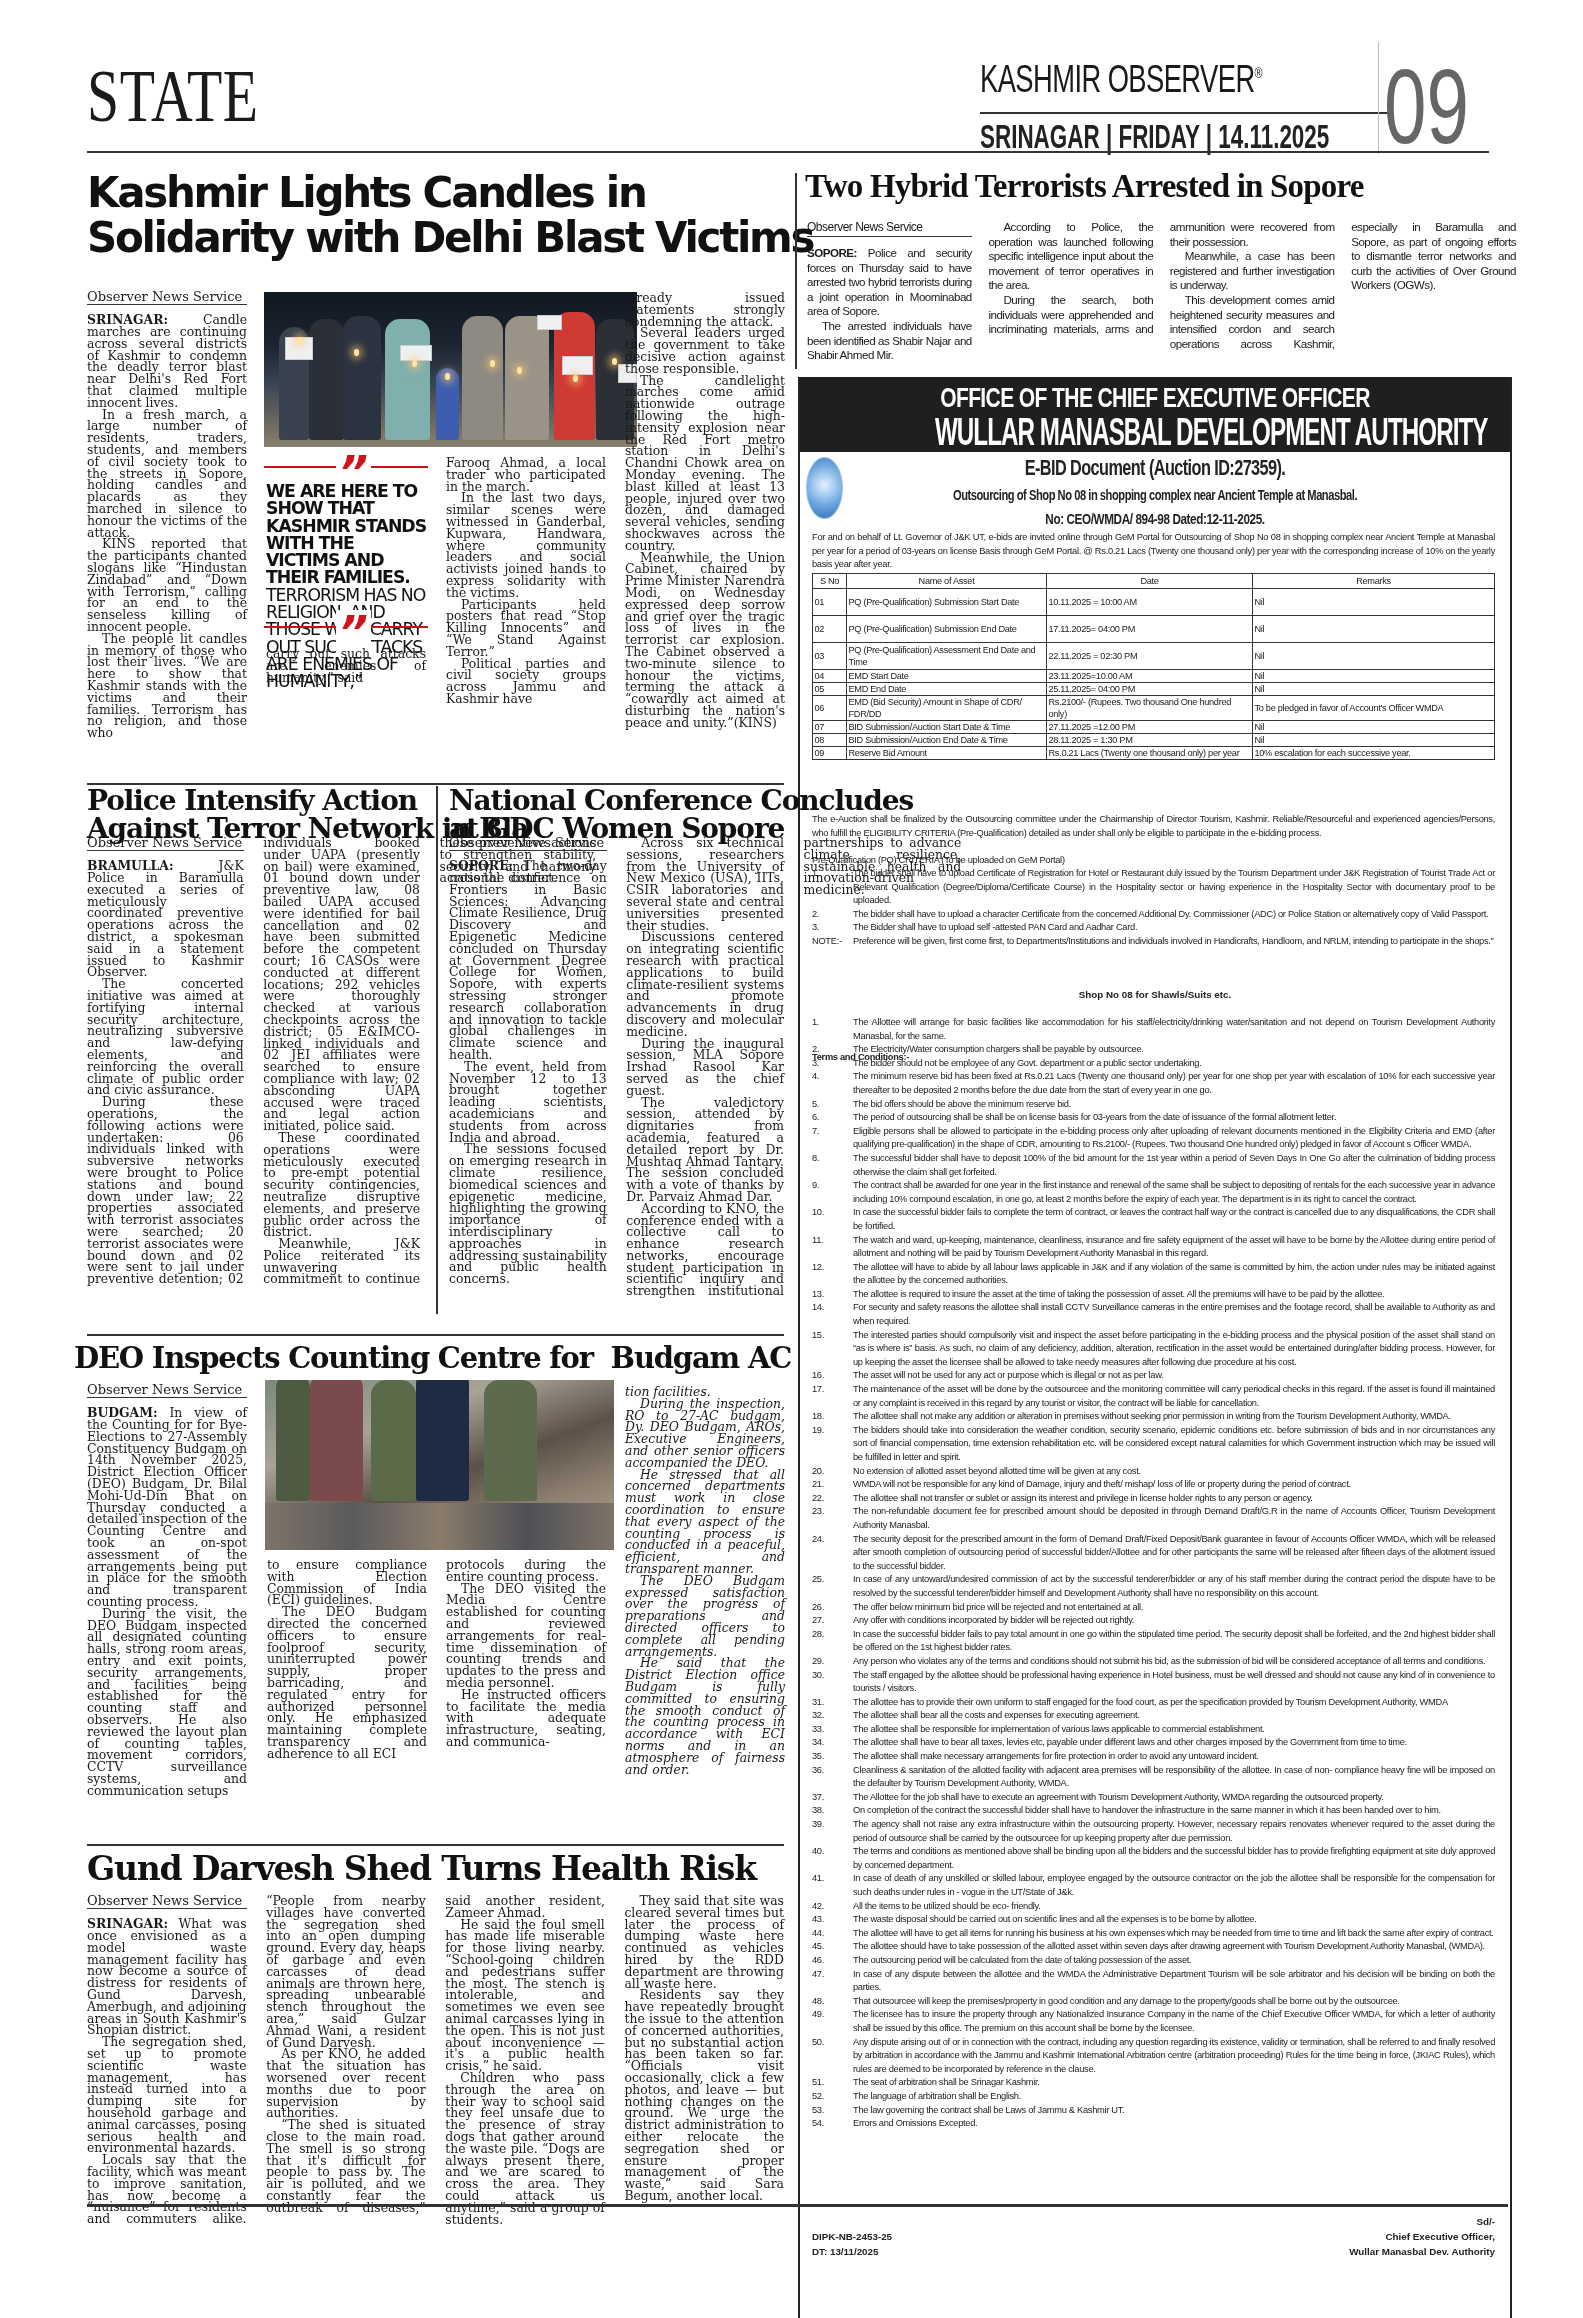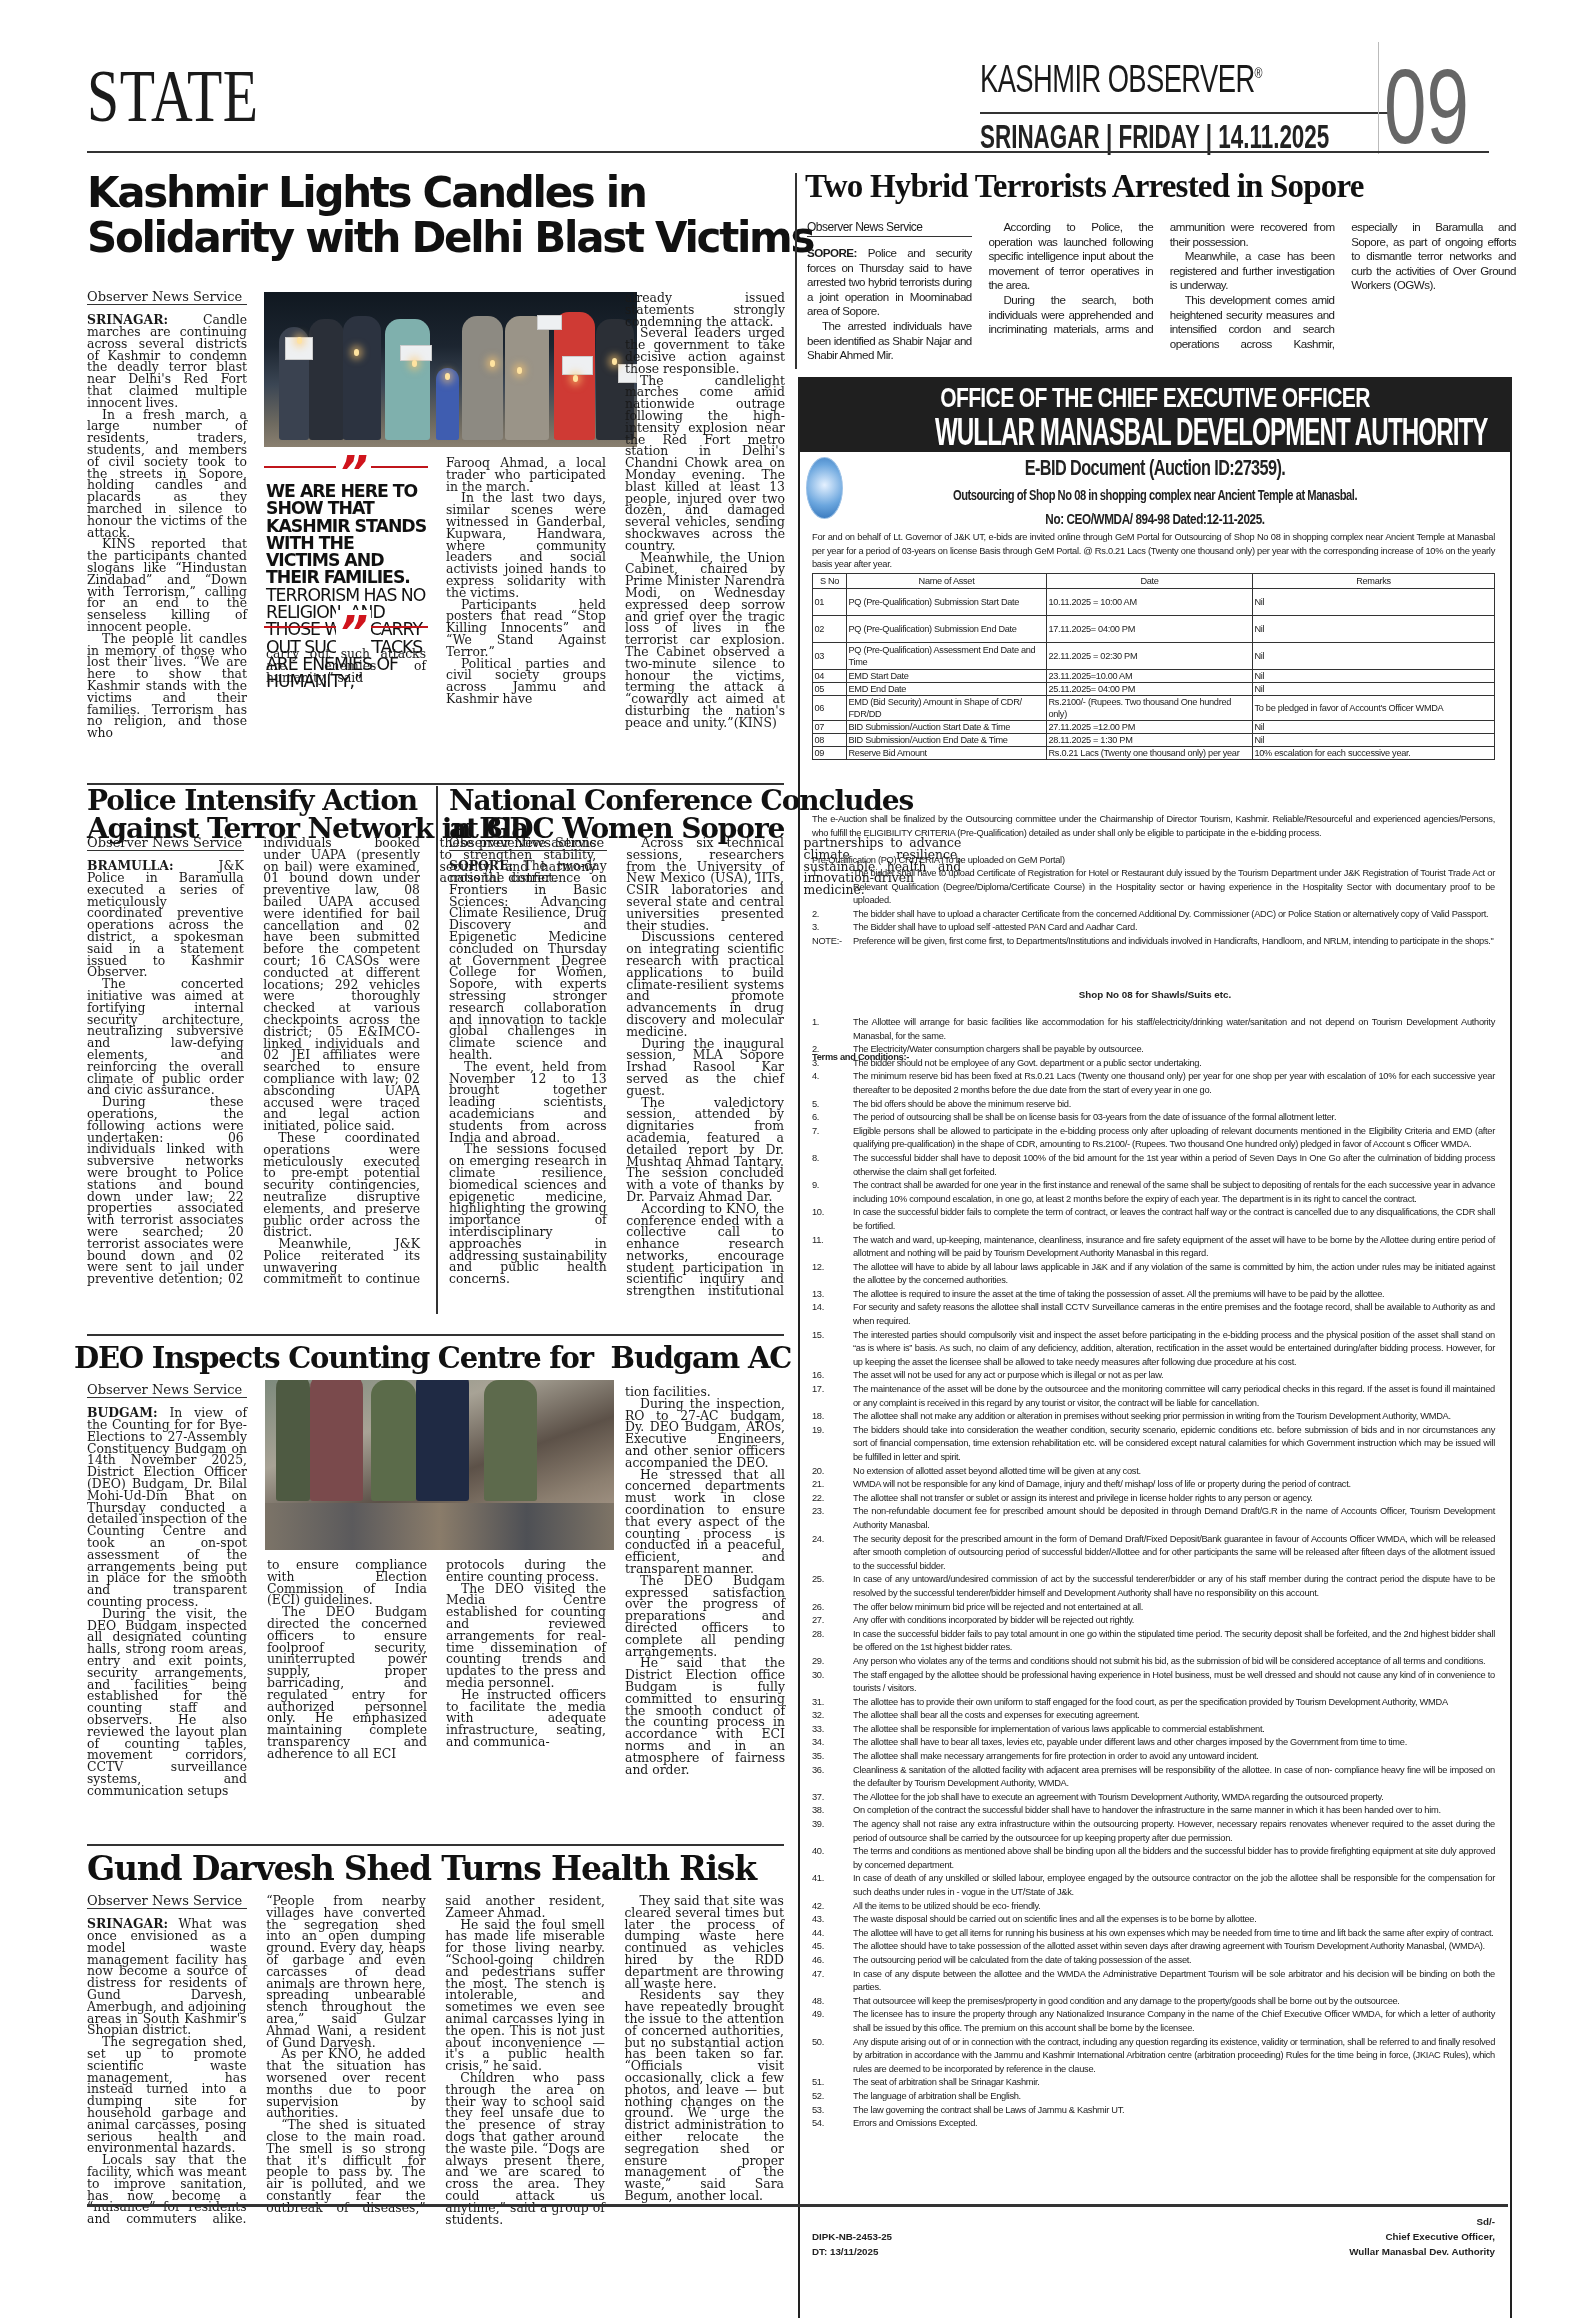--- a/index.html
+++ b/index.html
@@ -532,21 +532,21 @@
 
 <div class="col" style="left:267px;top:1559px;width:160px;" data-name="article-deo-col2b">
   <p class="first" data-name="paragraph">to ensure compliance with Election Commission of India (ECI) guidelines.</p>
   <p data-name="paragraph">The DEO Budgam directed the concerned officers to ensure foolproof security, uninterrupted power supply, proper barricading, and regulated entry for authorized personnel only. He emphasized maintaining complete transparency and adherence to all ECI</p>
 </div>
 <div class="col" style="left:446px;top:1559px;width:160px;" data-name="article-deo-col3b">
   <p class="first" data-name="paragraph">protocols during the entire counting process.</p>
   <p data-name="paragraph">The DEO visited the Media Centre established for counting and reviewed arrangements for real-time dissemination of counting trends and updates to the press and media personnel.</p>
   <p data-name="paragraph">He instructed officers to facilitate the media with adequate infrastructure, seating, and communica-</p>
 </div>
-<div class="col" style="left:625px;top:1386px;width:160px;" data-name="article-deo-col4">
+<div class="col" style="left:625px;top:1386px;width:160px;font-style:italic;" data-name="article-deo-col4">
   <p class="first" data-name="paragraph">tion facilities.</p>
   <p data-name="paragraph">During the inspection, RO to 27-AC budgam, Dy. DEO Budgam, AROs, Executive Engineers, and other senior officers accompanied the DEO.</p>
   <p data-name="paragraph">He stressed that all concerned departments must work in close coordination to ensure that every aspect of the counting process is conducted in a peaceful, efficient, and transparent manner.</p>
   <p data-name="paragraph">The DEO Budgam expressed satisfaction over the progress of preparations and directed officers to complete all pending arrangements.</p>
   <p data-name="paragraph">He said that the District Election office Budgam is fully committed to ensuring the smooth conduct of the counting process in accordance with ECI norms and in an atmosphere of fairness and order.</p>
 </div>
 
 <div class="hrule" style="left:87px;top:1844px;width:697px;" data-name="section-rule"></div>
 
 <div class="abs hl-serif" style="left:87px;top:1852px;font-size:33px;letter-spacing:-1.2px;" data-name="headline-gund">Gund Darvesh Shed Turns Health Risk</div>

